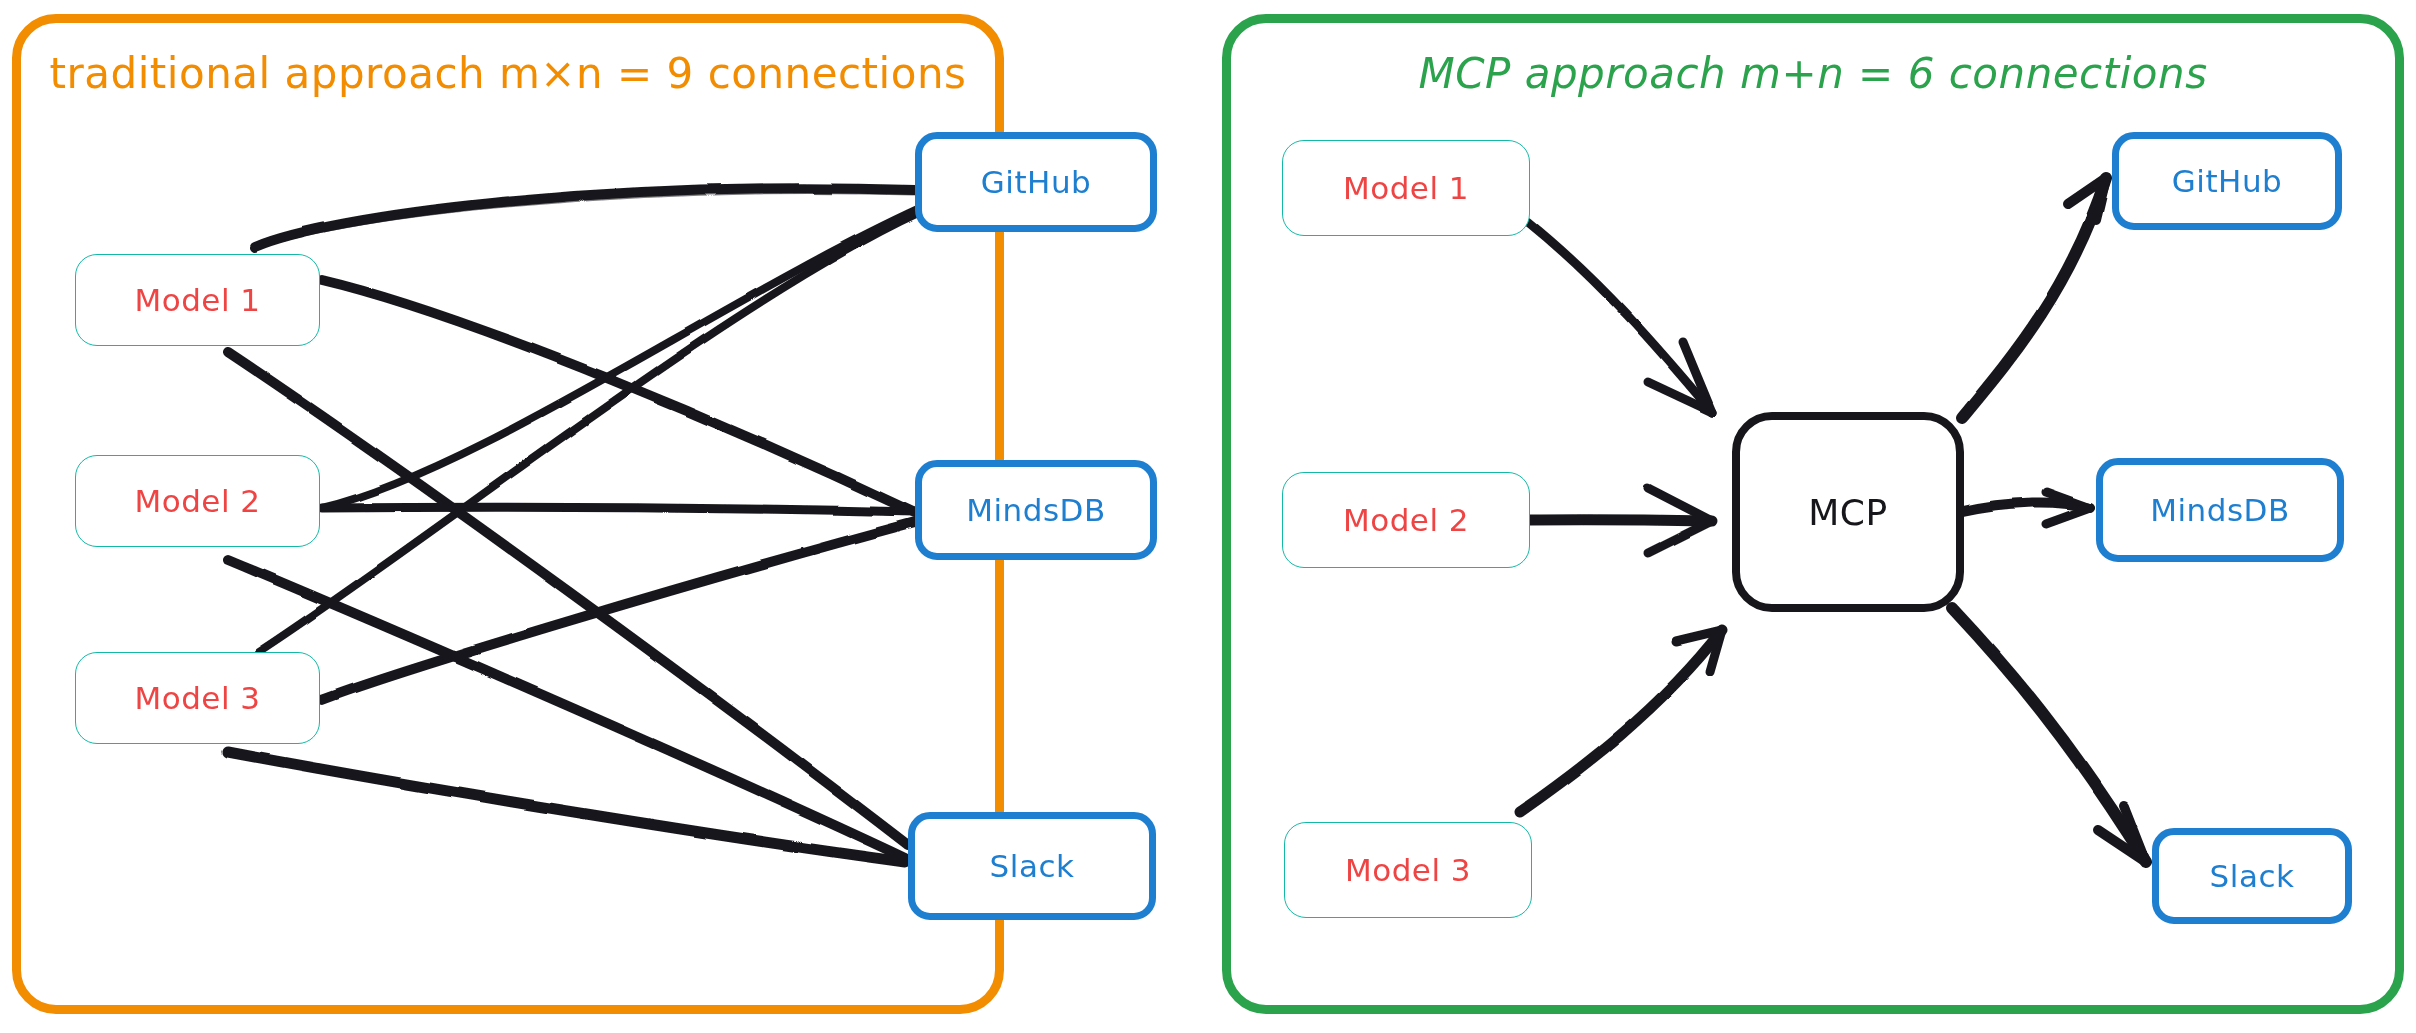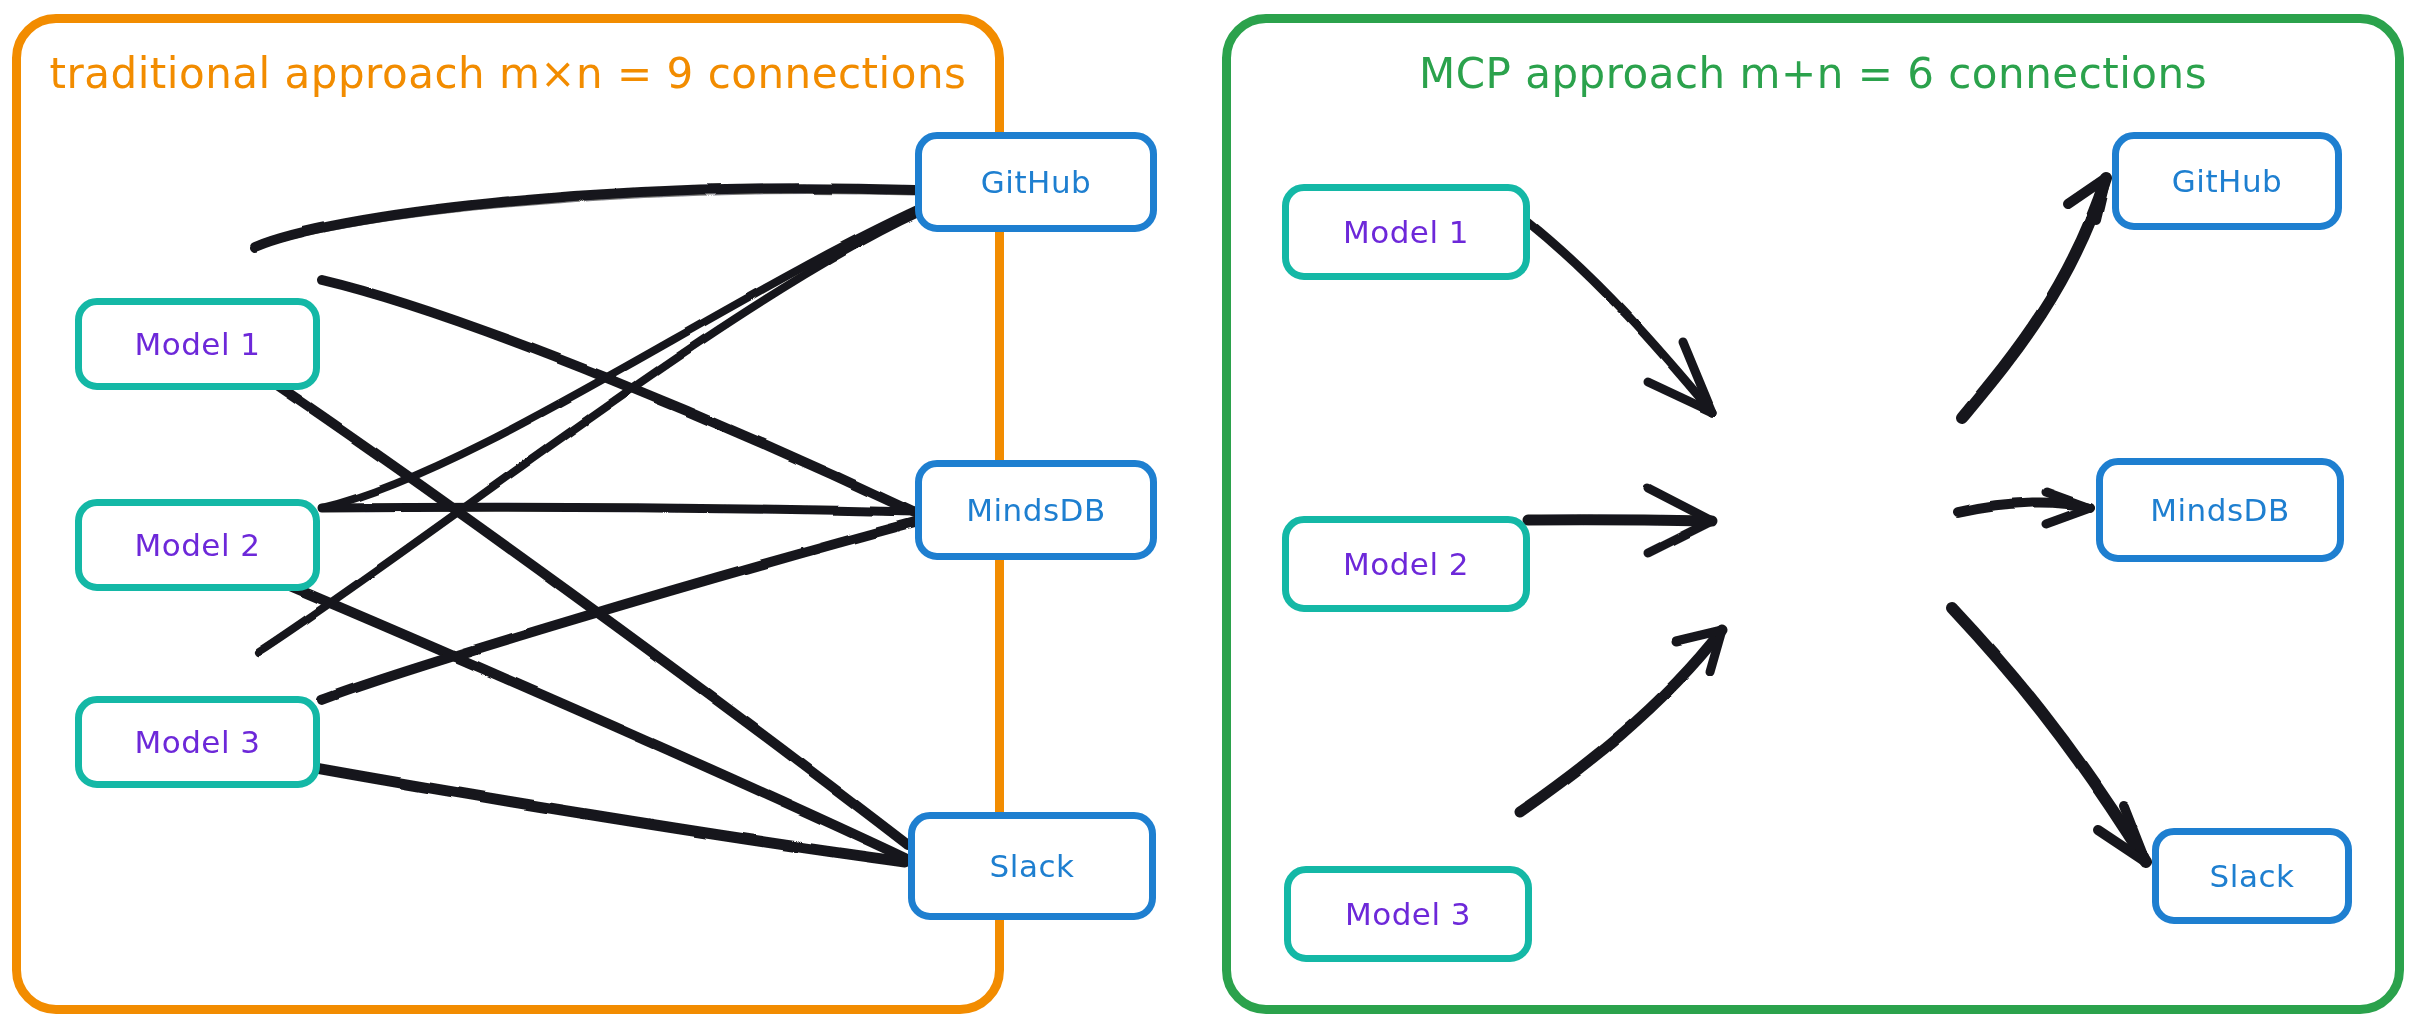--- a/index.html
+++ b/index.html
@@ -42,21 +42,21 @@
     top: 26px;
     left: 0;
     width: 100%;
     text-align: center;
     font-size: 42px;
     font-family: "DejaVu Sans", sans-serif;
     letter-spacing: 0.5px;
     white-space: nowrap;
   }
   #title-traditional { color: #F28C00; }
-  #title-mcp { color: #2BA24C; }
+  #title-mcp { color: #2BA24C; font-style: italic; }
 
   .svg-layer {
     position: absolute;
     top: 0;
     left: 0;
     width: 2416px;
     height: 1033px;
     pointer-events: none;
   }
 
@@ -66,23 +66,22 @@
     display: flex;
     align-items: center;
     justify-content: center;
     background: #ffffff;
     border-radius: 22px;
     font-size: 31px;
     letter-spacing: 0.5px;
     white-space: nowrap;
   }
   .node.model {
-    border: 7px solid #14b8a6;
-    color: #6d28d9;
-    margin-top: 44px;
+    border: 1px solid #14b8a6;
+    color: #ef4444;
   }
   .node.tool {
     border: 7px solid #1E7FD0;
     color: #1E7FD0;
   }
   .node.hub {
     border: 8px solid #17171B;
     color: #17171B;
     border-radius: 40px;
     font-size: 36px;
@@ -180,20 +179,23 @@
   <div class="node model" style="left:1282px; top:140px; width:248px; height:96px;">
     <span>Model 1</span>
   </div>
   <div class="node model" style="left:1282px; top:472px; width:248px; height:96px;">
     <span>Model 2</span>
   </div>
   <div class="node model" style="left:1284px; top:822px; width:248px; height:96px;">
     <span>Model 3</span>
   </div>
 
+  <div class="node hub" style="left:1732px; top:412px; width:232px; height:200px;">
+    <span>MCP</span>
+  </div>
 
   <div class="node tool" style="left:2112px; top:132px; width:230px; height:98px;">
     <span>GitHub</span>
   </div>
   <div class="node tool" style="left:2096px; top:458px; width:248px; height:104px;">
     <span>MindsDB</span>
   </div>
   <div class="node tool" style="left:2152px; top:828px; width:200px; height:96px;">
     <span>Slack</span>
   </div>

